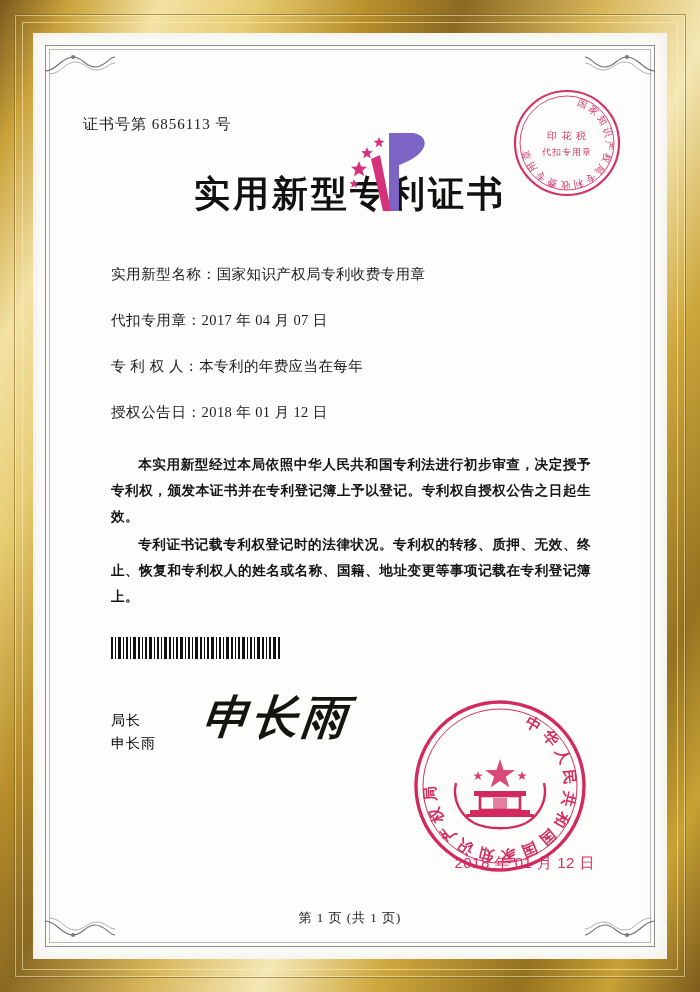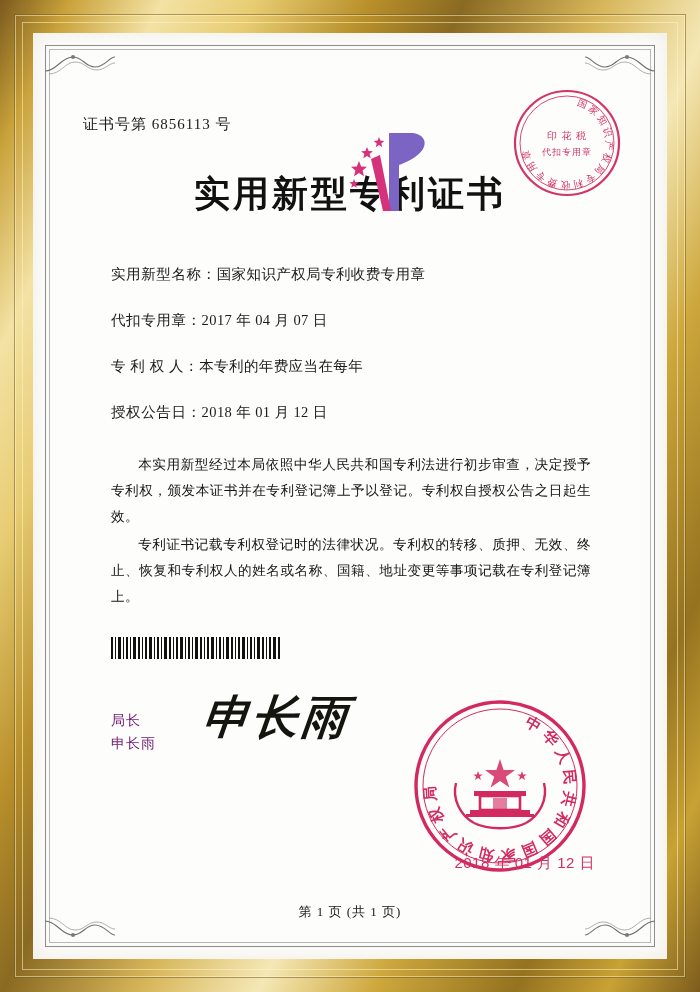--- a/index.html
+++ b/index.html
@@ -154,40 +154,41 @@
     padding-right: 42px;
   }
   .para {
     font-size: 13.6px;
     line-height: 1.92;
     color: #141414;
     text-align: justify;
     text-indent: 2em;
     margin: 0 0 2px 0;
     letter-spacing: 0.3px;
+    font-weight: bold;
   }
 
   
   .barcode {
     margin-top: 26px;
     margin-left: 44px;
     width: 170px;
     height: 22px;
   }
 
   
   .sign-block {
     position: relative;
     margin-top: 16px;
     margin-left: 44px;
     height: 110px;
   }
   .sign-label {
     font-size: 14px;
-    color: #701a75;
+    color: #000000;
     line-height: 1.65;
     letter-spacing: 1px;
     display: block;
   }
   .sign-labels { position: absolute; left: 0; top: 34px; }
   .handwriting {
     position: absolute;
     left: 92px;
     top: 12px;
     font-family: "Liberation Serif", serif;
@@ -213,21 +214,21 @@
     bottom: 56px;
     font-size: 15px;
     color: #cf2f62;
     letter-spacing: 0.5px;
     font-family: "Liberation Sans", sans-serif;
   }
 
   .page-footer {
     position: absolute;
     left: 0; right: 0;
-    bottom: 8px;
+    bottom: 2px;
     text-align: center;
     font-size: 13px;
     color: #1a1a1a;
     letter-spacing: 1px;
   }
 </style>
 </head>
 <body>
 
 <div class="certificate">

